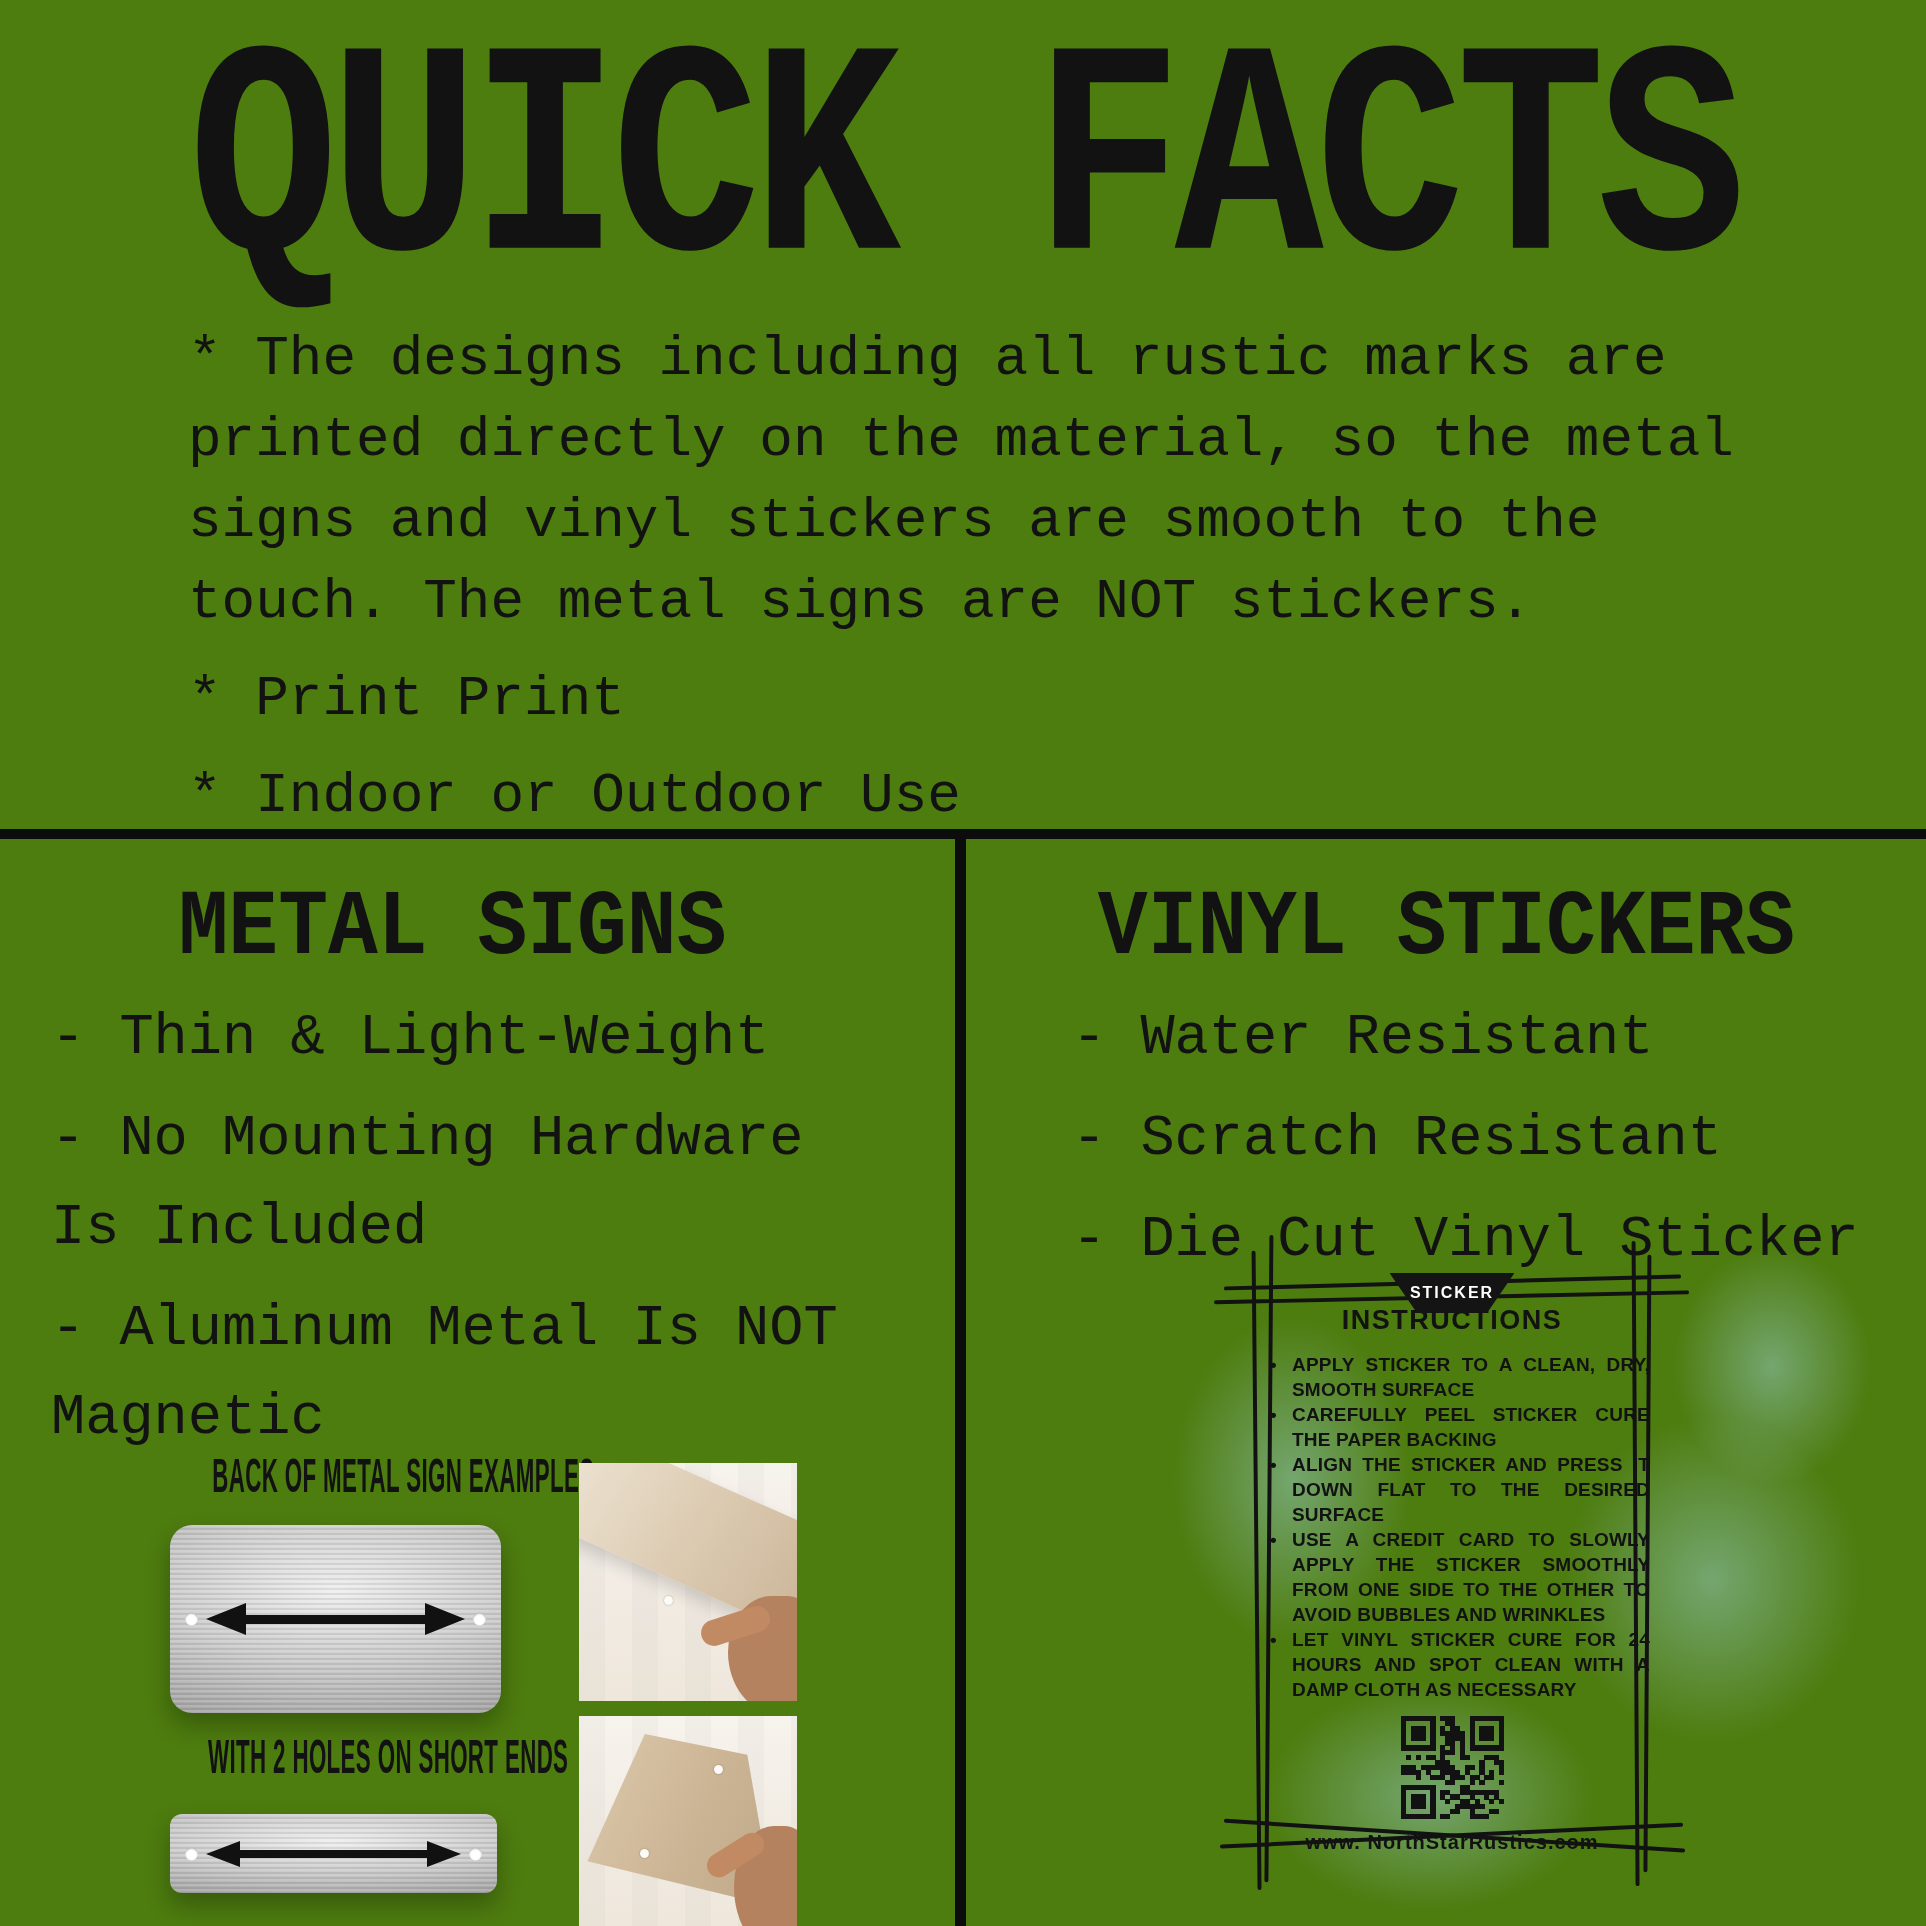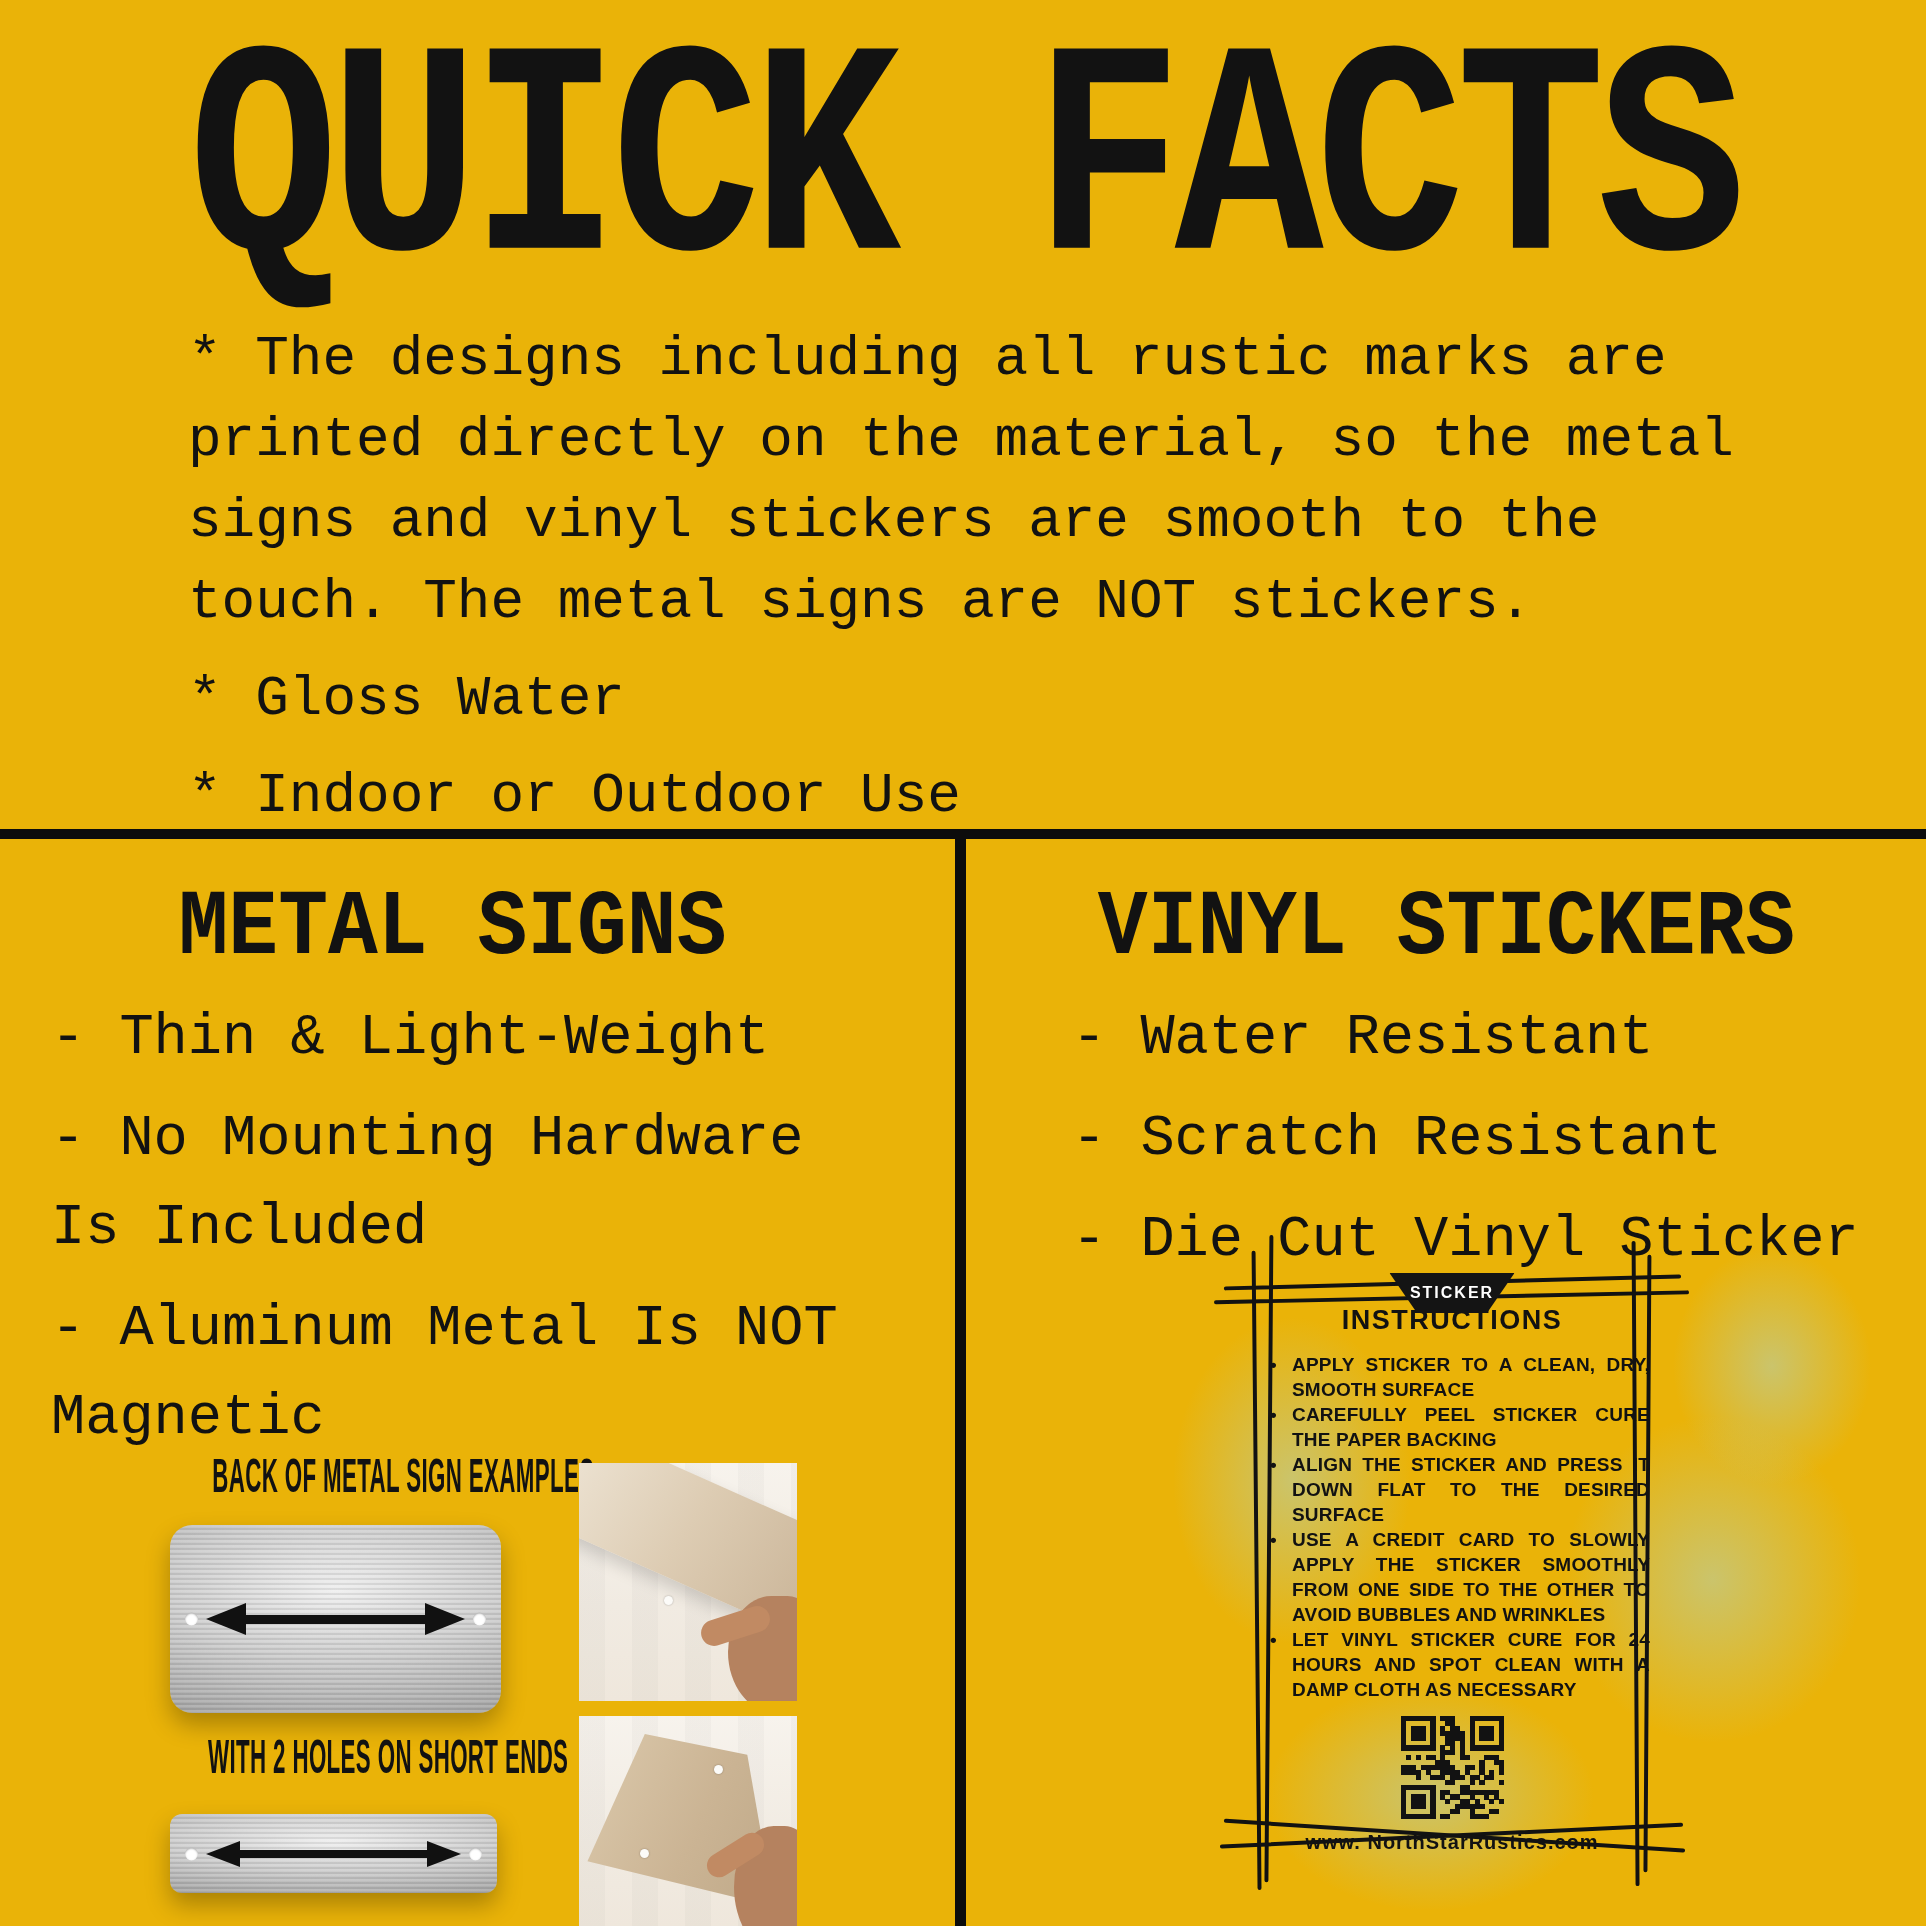--- a/index.html
+++ b/index.html
@@ -1,16 +1,16 @@
 <!DOCTYPE html>
 <html><head>
 <meta charset="utf-8">
 <style>
   html,body{margin:0;padding:0;background:#ffffff;}
-  .page{position:relative;width:1927px;height:1927px;background:#eab308;overflow:hidden;
+  .page{position:relative;width:1927px;height:1927px;background:#4d7c0f;overflow:hidden;
         font-family:"Liberation Mono","DejaVu Sans Mono",monospace;color:#121212;}
   .typewriter{font-family:"Liberation Mono","DejaVu Sans Mono",monospace;}
 
   
   .title{position:absolute;top:16px;left:0;right:0;margin:0;text-align:center;
          font-weight:700;font-size:248px;line-height:1;letter-spacing:-8px;
          transform:scaleY(1.22);transform-origin:top center;white-space:nowrap;}
 
   
   .intro{position:absolute;left:188px;top:319px;width:1594px;font-size:56px;line-height:81px;}
@@ -111,21 +111,21 @@
 </style>
 </head>
 <body>
 
 <div class="page">
 
   <h1 class="title typewriter">QUICK FACTS</h1>
 
   <div class="intro typewriter">
       <p class="intro-item">* The designs including all rustic marks are printed directly on the material, so the metal signs and vinyl stickers are smooth to the touch. The metal signs are NOT stickers.</p>
-      <p class="intro-item">* Gloss Water</p>
+      <p class="intro-item">* Print Print</p>
       <p class="intro-item">* Indoor or Outdoor Use</p>
     </div>
 
   <div class="divider-h"></div>
   <div class="divider-v"></div>
 
   <section class="col col-left">
     <h2 class="typewriter">METAL SIGNS</h2>
     <div class="bullets typewriter">
         <p class="bullet-item">- Thin &amp; Light-Weight</p>

